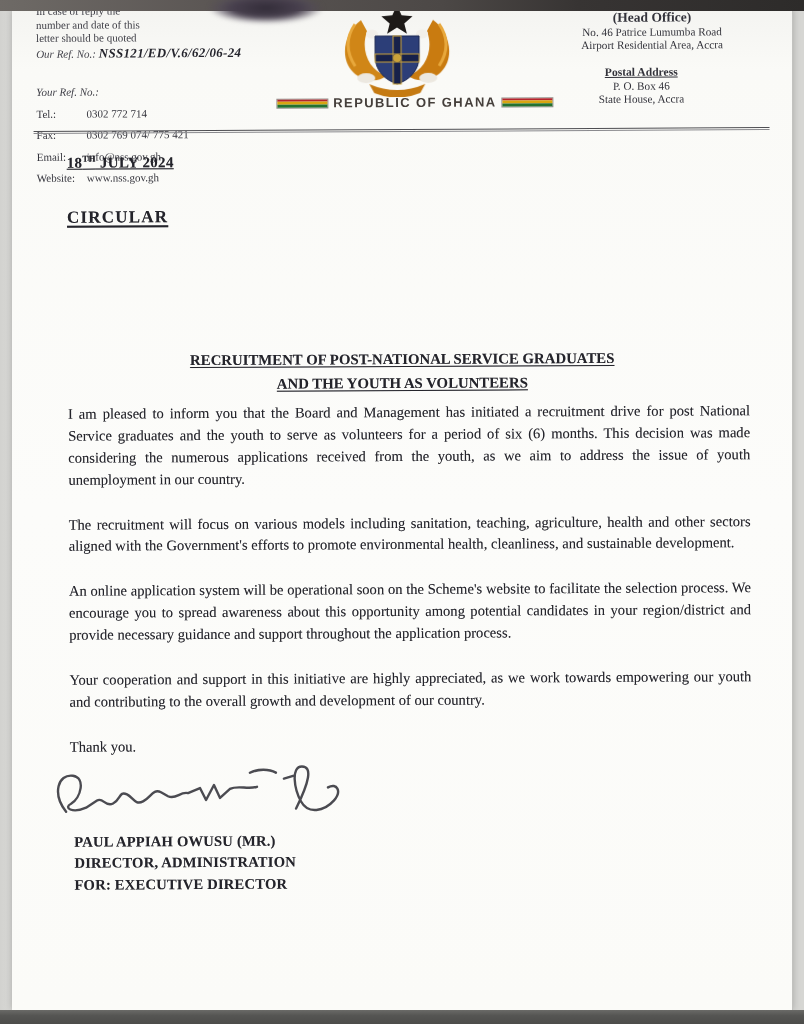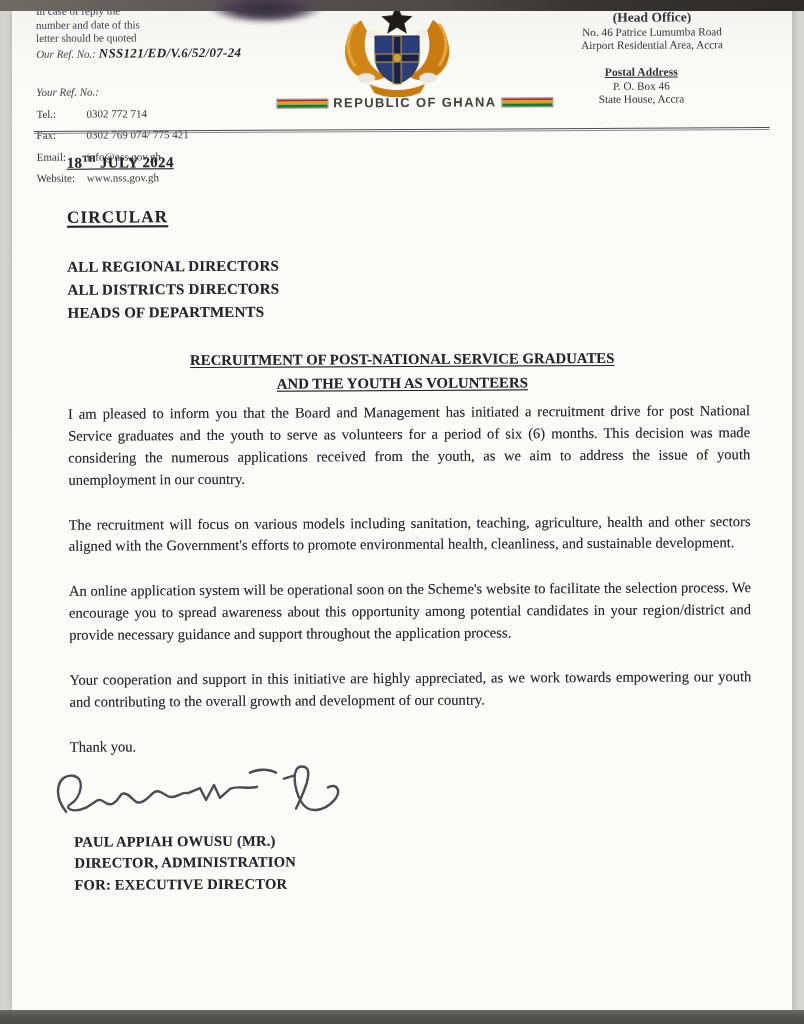--- a/index.html
+++ b/index.html
@@ -77,21 +77,21 @@
 
   <div class="page">
     <div class="tilt">
 
       <div class="lh-left">
         <div class="qn-cut">In case of reply the</div>
         <div>number and date of this</div>
         <div class="qn-underline">letter should be quoted</div>
         <div class="ref-line">
           <span>Our Ref. No.:</span>
-          <span class="ref-value">NSS121/ED/V.6/52/07-24</span>
+          <span class="ref-value">NSS121/ED/V.6/62/06-24</span>
         </div>
         <div class="your-ref">Your Ref. No.:</div>
         <div class="contact-row">
           <span class="contact-label">Tel.:</span><span>0302 772 714</span>
         </div>
         <div class="contact-row">
           <span class="contact-label">Fax:</span><span>0302 769 074/ 775 421</span>
         </div>
         <div class="contact-row">
           <span class="contact-label">Email:</span><span>info@nss.gov.gh</span>
@@ -148,25 +148,20 @@
       <div class="divider"></div>
 
       <div class="date-line letter-text">
         <span>18</span><sup>TH</sup><span> JULY 2024</span>
       </div>
 
       <div class="circular letter-text">
         <span>CIRCULAR</span>
       </div>
 
-      <div class="recipients letter-text">
-        <div>ALL REGIONAL DIRECTORS</div>
-        <div>ALL DISTRICTS DIRECTORS</div>
-        <div>HEADS OF DEPARTMENTS</div>
-      </div>
 
       <div class="subject letter-text">
         <div><span>RECRUITMENT OF POST-NATIONAL SERVICE GRADUATES</span></div>
         <div><span>AND THE YOUTH AS VOLUNTEERS</span></div>
       </div>
 
       <div class="bodycopy letter-text">
         <p>I am pleased to inform you that the Board and Management has initiated a recruitment drive for post National Service graduates and the youth to serve as volunteers for a period of six (6) months. This decision was made considering the numerous applications received from the youth, as we aim to address the issue of youth unemployment in our country.</p>
         <p>The recruitment will focus on various models including sanitation, teaching, agriculture, health and other sectors aligned with the Government's efforts to promote environmental health, cleanliness, and sustainable development.</p>
         <p>An online application system will be operational soon on the Scheme's website to facilitate the selection process. We encourage you to spread awareness about this opportunity among potential candidates in your region/district and provide necessary guidance and support throughout the application process.</p>

